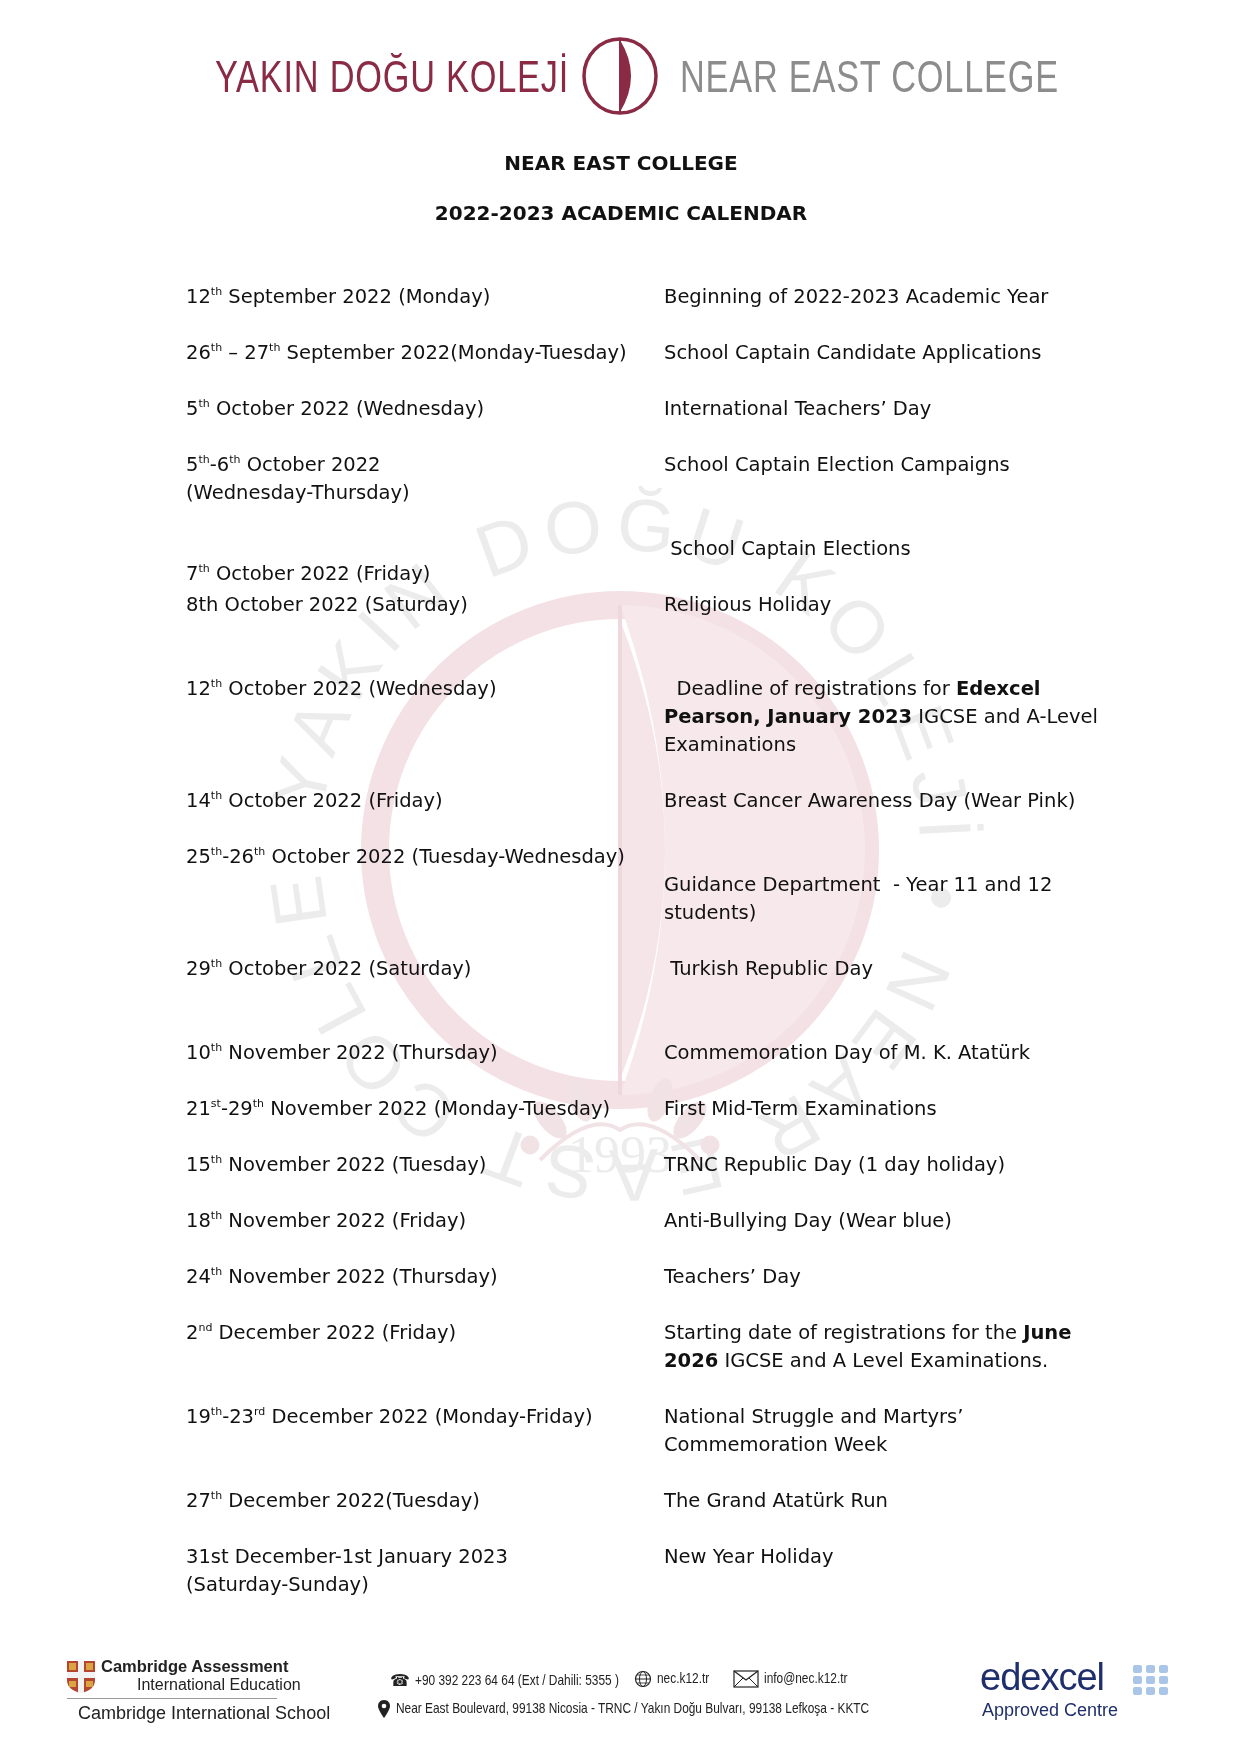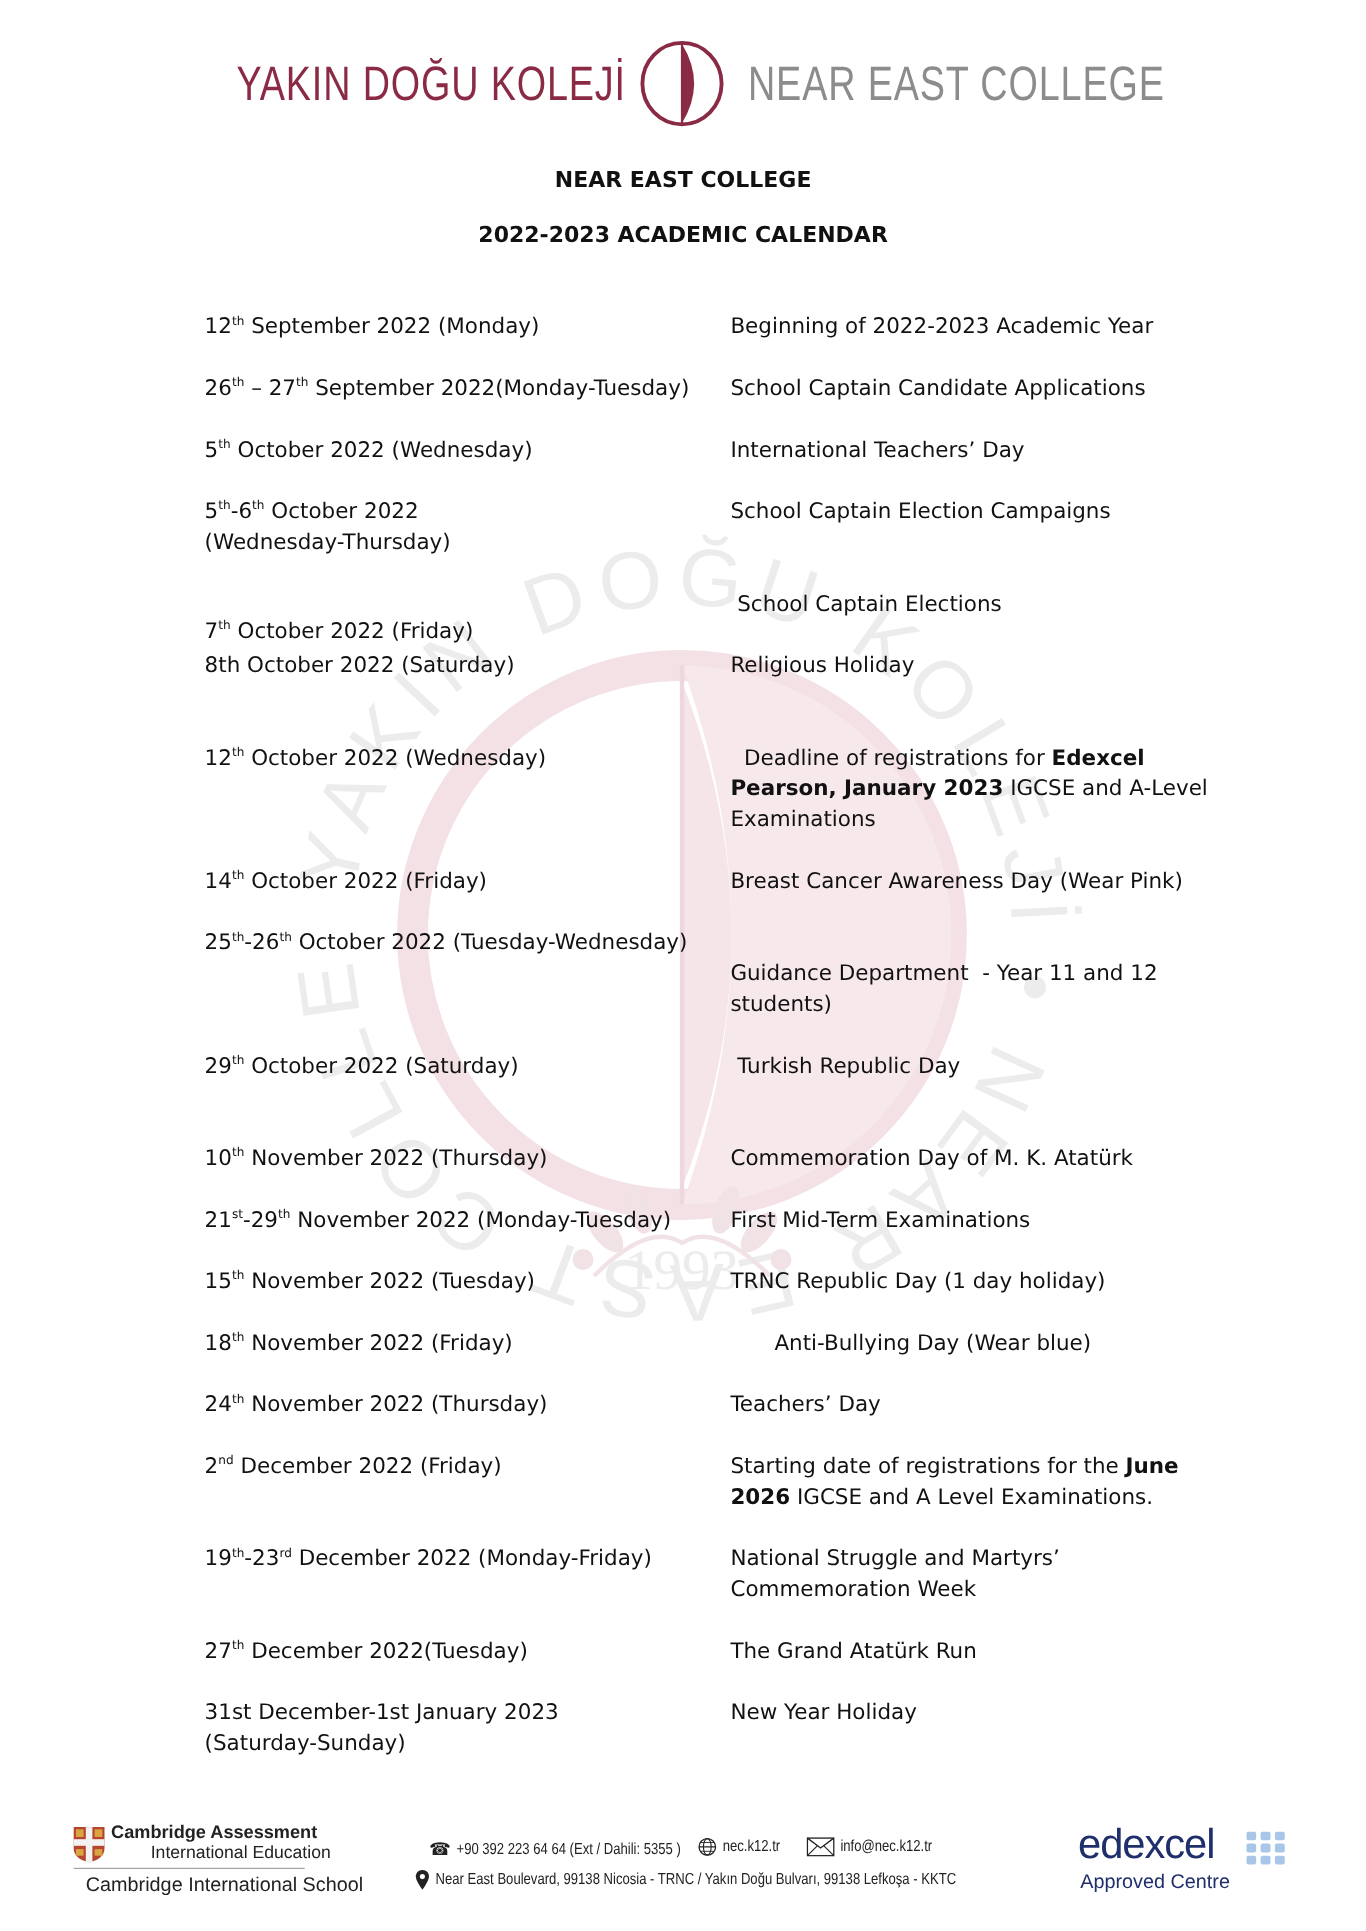--- a/index.html
+++ b/index.html
@@ -100,21 +100,21 @@
     <div class="abs event" style="top: 843px;"><br><span style="white-space: pre;">Guidance Department  - Year 11 and 12</span><br><span style="white-space: pre;">students)</span></div>
     <div class="abs date" style="top: 955px;"><span style="white-space: pre;">29</span><sup>th</sup><span style="white-space: pre;"> October 2022 (Saturday)</span></div>
     <div class="abs event" style="top: 955px;"><span style="white-space: pre;"> Turkish Republic Day</span></div>
     <div class="abs date" style="top: 1039px;"><span style="white-space: pre;">10</span><sup>th</sup><span style="white-space: pre;"> November 2022 (Thursday)</span></div>
     <div class="abs event" style="top: 1039px;"><span style="white-space: pre;">Commemoration Day of M. K. Atatürk</span></div>
     <div class="abs date" style="top: 1095px;"><span style="white-space: pre;">21</span><sup>st</sup><span style="white-space: pre;">-29</span><sup>th</sup><span style="white-space: pre;"> November 2022 (Monday-Tuesday)</span></div>
     <div class="abs event" style="top: 1095px;"><span style="white-space: pre;">First Mid-Term Examinations</span></div>
     <div class="abs date" style="top: 1151px;"><span style="white-space: pre;">15</span><sup>th</sup><span style="white-space: pre;"> November 2022 (Tuesday)</span></div>
     <div class="abs event" style="top: 1151px;"><span style="white-space: pre;">TRNC Republic Day (1 day holiday)</span></div>
     <div class="abs date" style="top: 1207px;"><span style="white-space: pre;">18</span><sup>th</sup><span style="white-space: pre;"> November 2022 (Friday)</span></div>
-    <div class="abs event" style="top: 1207px; margin-left: 40px;"><span style="white-space: pre;">Anti-Bullying Day (Wear blue)</span></div>
+    <div class="abs event" style="top: 1207px;"><span style="white-space: pre;">Anti-Bullying Day (Wear blue)</span></div>
     <div class="abs date" style="top: 1263px;"><span style="white-space: pre;">24</span><sup>th</sup><span style="white-space: pre;"> November 2022 (Thursday)</span></div>
     <div class="abs event" style="top: 1263px;"><span style="white-space: pre;">Teachers’ Day</span></div>
     <div class="abs date" style="top: 1319px;"><span style="white-space: pre;">2</span><sup>nd</sup><span style="white-space: pre;"> December 2022 (Friday)</span></div>
     <div class="abs event" style="top: 1319px;"><span style="white-space: pre;">Starting date of registrations for the </span><b>June</b><br><b>2026</b><span style="white-space: pre;"> IGCSE and A Level Examinations.</span></div>
     <div class="abs date" style="top: 1403px;"><span style="white-space: pre;">19</span><sup>th</sup><span style="white-space: pre;">-23</span><sup>rd</sup><span style="white-space: pre;"> December 2022 (Monday-Friday)</span></div>
     <div class="abs event" style="top: 1403px;"><span style="white-space: pre;">National Struggle and Martyrs’</span><br><span style="white-space: pre;">Commemoration Week</span></div>
     <div class="abs date" style="top: 1487px;"><span style="white-space: pre;">27</span><sup>th</sup><span style="white-space: pre;"> December 2022(Tuesday)</span></div>
     <div class="abs event" style="top: 1487px;"><span style="white-space: pre;">The Grand Atatürk Run</span></div>
     <div class="abs date" style="top: 1543px;"><span style="white-space: pre;">31st December-1st January 2023</span><br><span style="white-space: pre;">(Saturday-Sunday)</span></div>
     <div class="abs event" style="top: 1543px;"><span style="white-space: pre;">New Year Holiday</span></div>

